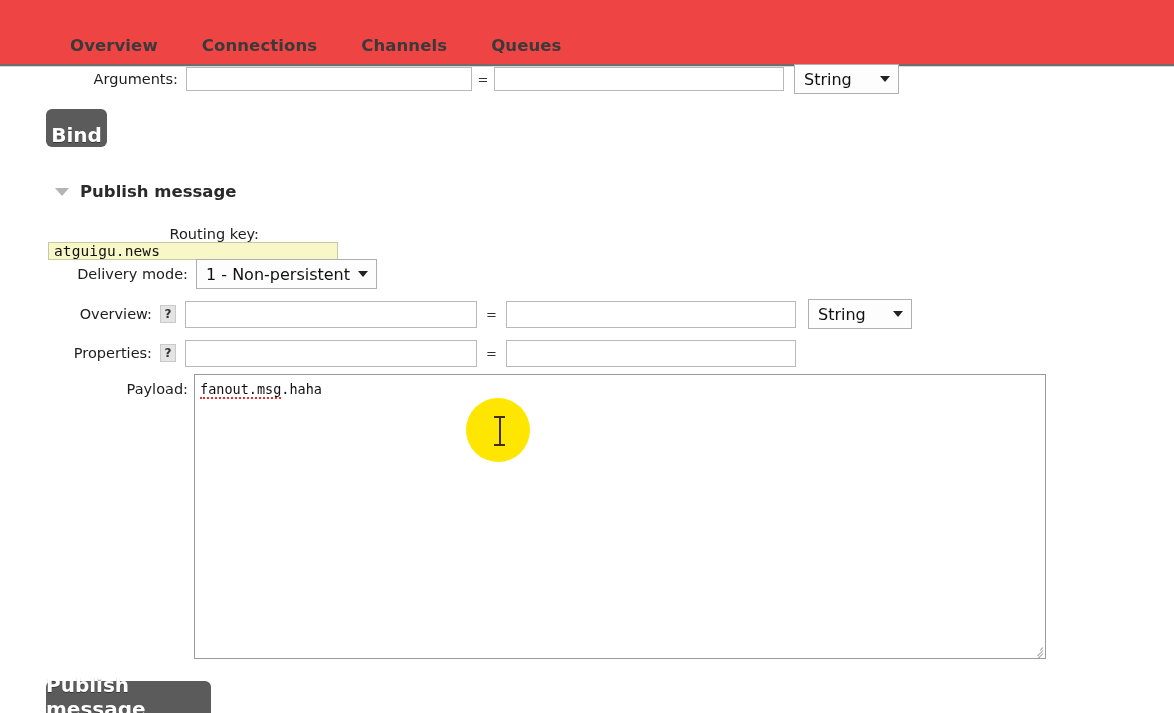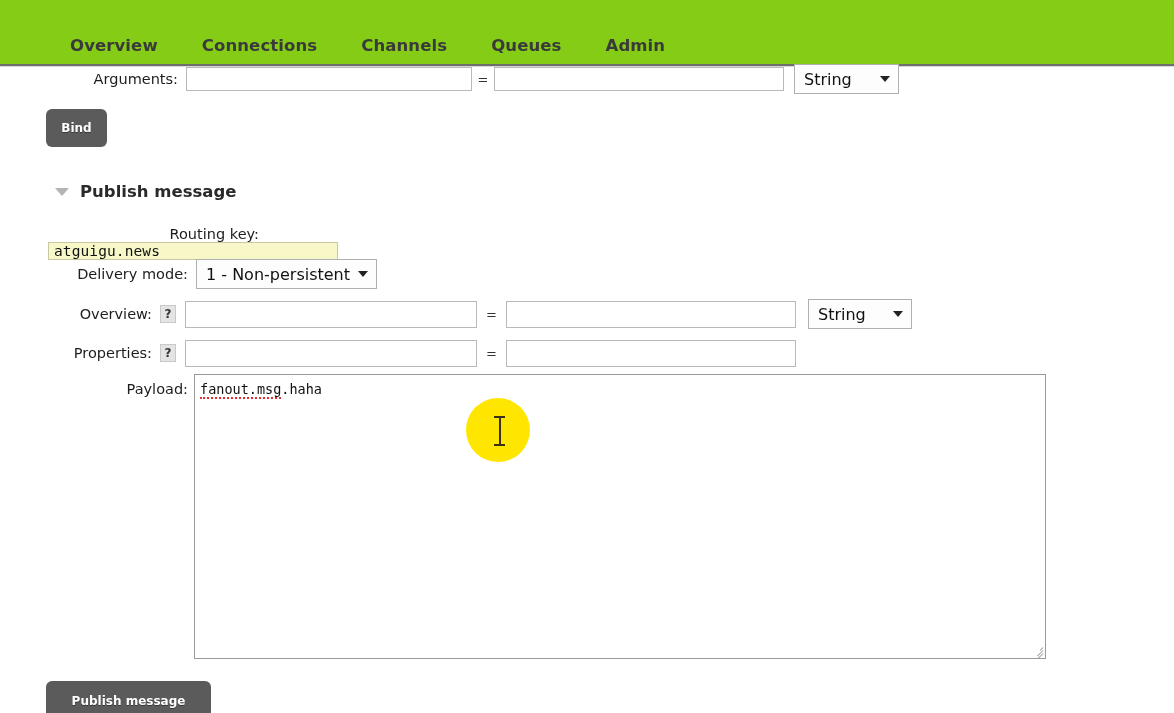--- a/index.html
+++ b/index.html
@@ -13,21 +13,21 @@
     font-size: 13px;
     color: #1a1a1a;
     position: relative;
   }
 
   
   .navbar {
     position: absolute;
     left: 0; top: 0;
     width: 1174px; height: 66px;
-    background: #84cc16;
+    background: #ef4444;
   }
   .tabs {
     position: absolute;
     left: 48px; top: 21px;
     display: flex;
     align-items: flex-end;
     height: 45px;
   }
   .tab {
     font-size: 16.5px;
@@ -131,28 +131,28 @@
     width: 0; height: 0;
     border-left: 5px solid transparent;
     border-right: 5px solid transparent;
     border-top: 6px solid #222;
   }
   .sel.big { height: 30px; font-size: 16px; text-align: right; }
 
   
   .btn-dark {
     display: inline-flex;
-    align-items: center;
+    align-items: flex-end;
     justify-content: center;
     background: #5b5b5b;
     color: #ffffff;
     border: none;
     border-radius: 6px;
     font-family: "DejaVu Sans", "Liberation Sans", sans-serif;
-    font-size: 12px;
+    font-size: 20px;
     font-weight: bold;
     text-shadow: 0 1px 0 rgba(0,0,0,0.4);
     cursor: pointer;
     box-sizing: border-box;
   }
 
   
   .section-head {
     position: absolute;
     display: flex;
@@ -248,23 +248,20 @@
     </div>
     <div class="tab">
       <span>Connections</span>
     </div>
     <div class="tab">
       <span>Channels</span>
     </div>
     <div class="tab">
       <span>Queues</span>
     </div>
-    <div class="tab">
-      <span>Admin</span>
-    </div>
   </div>
   <div class="nav-rule"></div>
 </div>
 
 <div class="form-row" style="left:48px; top:66px; width:910px;">
   <div class="row-label" style="width:130px;">Arguments:</div>
   <input class="txt" style="width: 286px;" value="">
   <div class="eq">=</div>
   <input class="txt" style="width: 290px;" value="">
   <div class="sel big" style="margin-left:10px; width:105px;">

